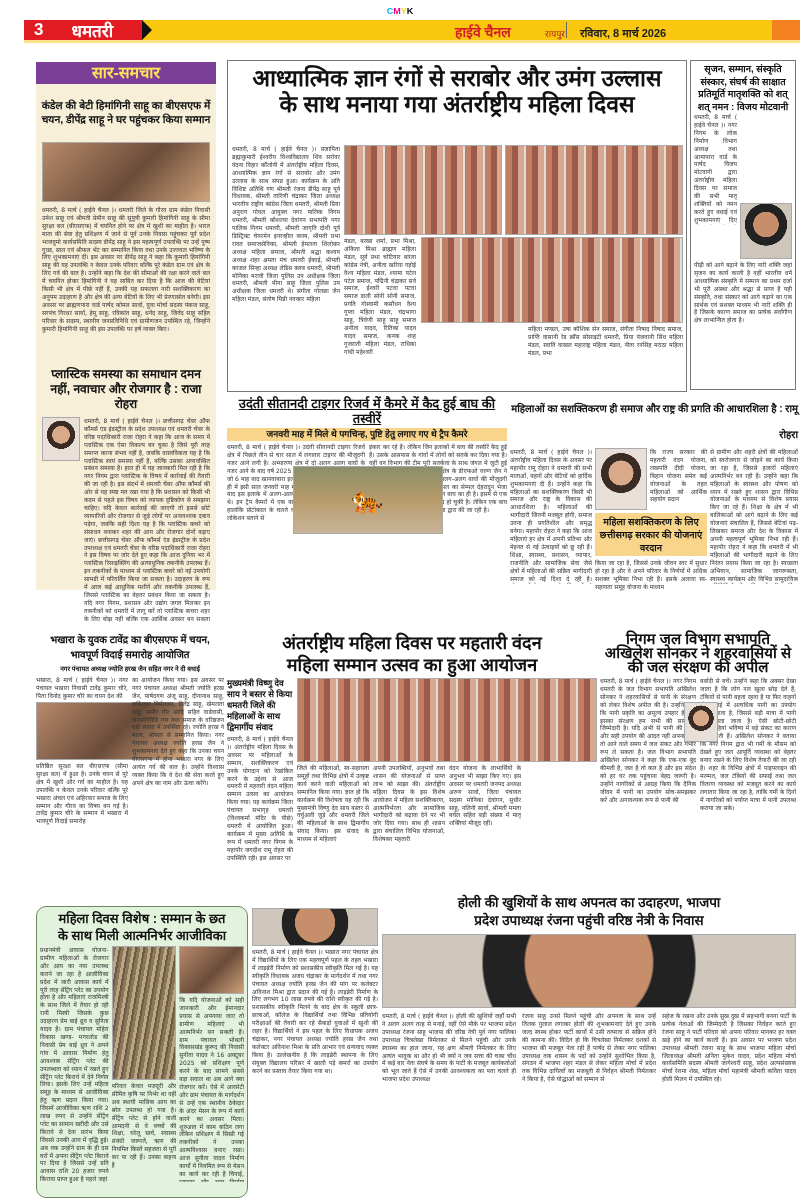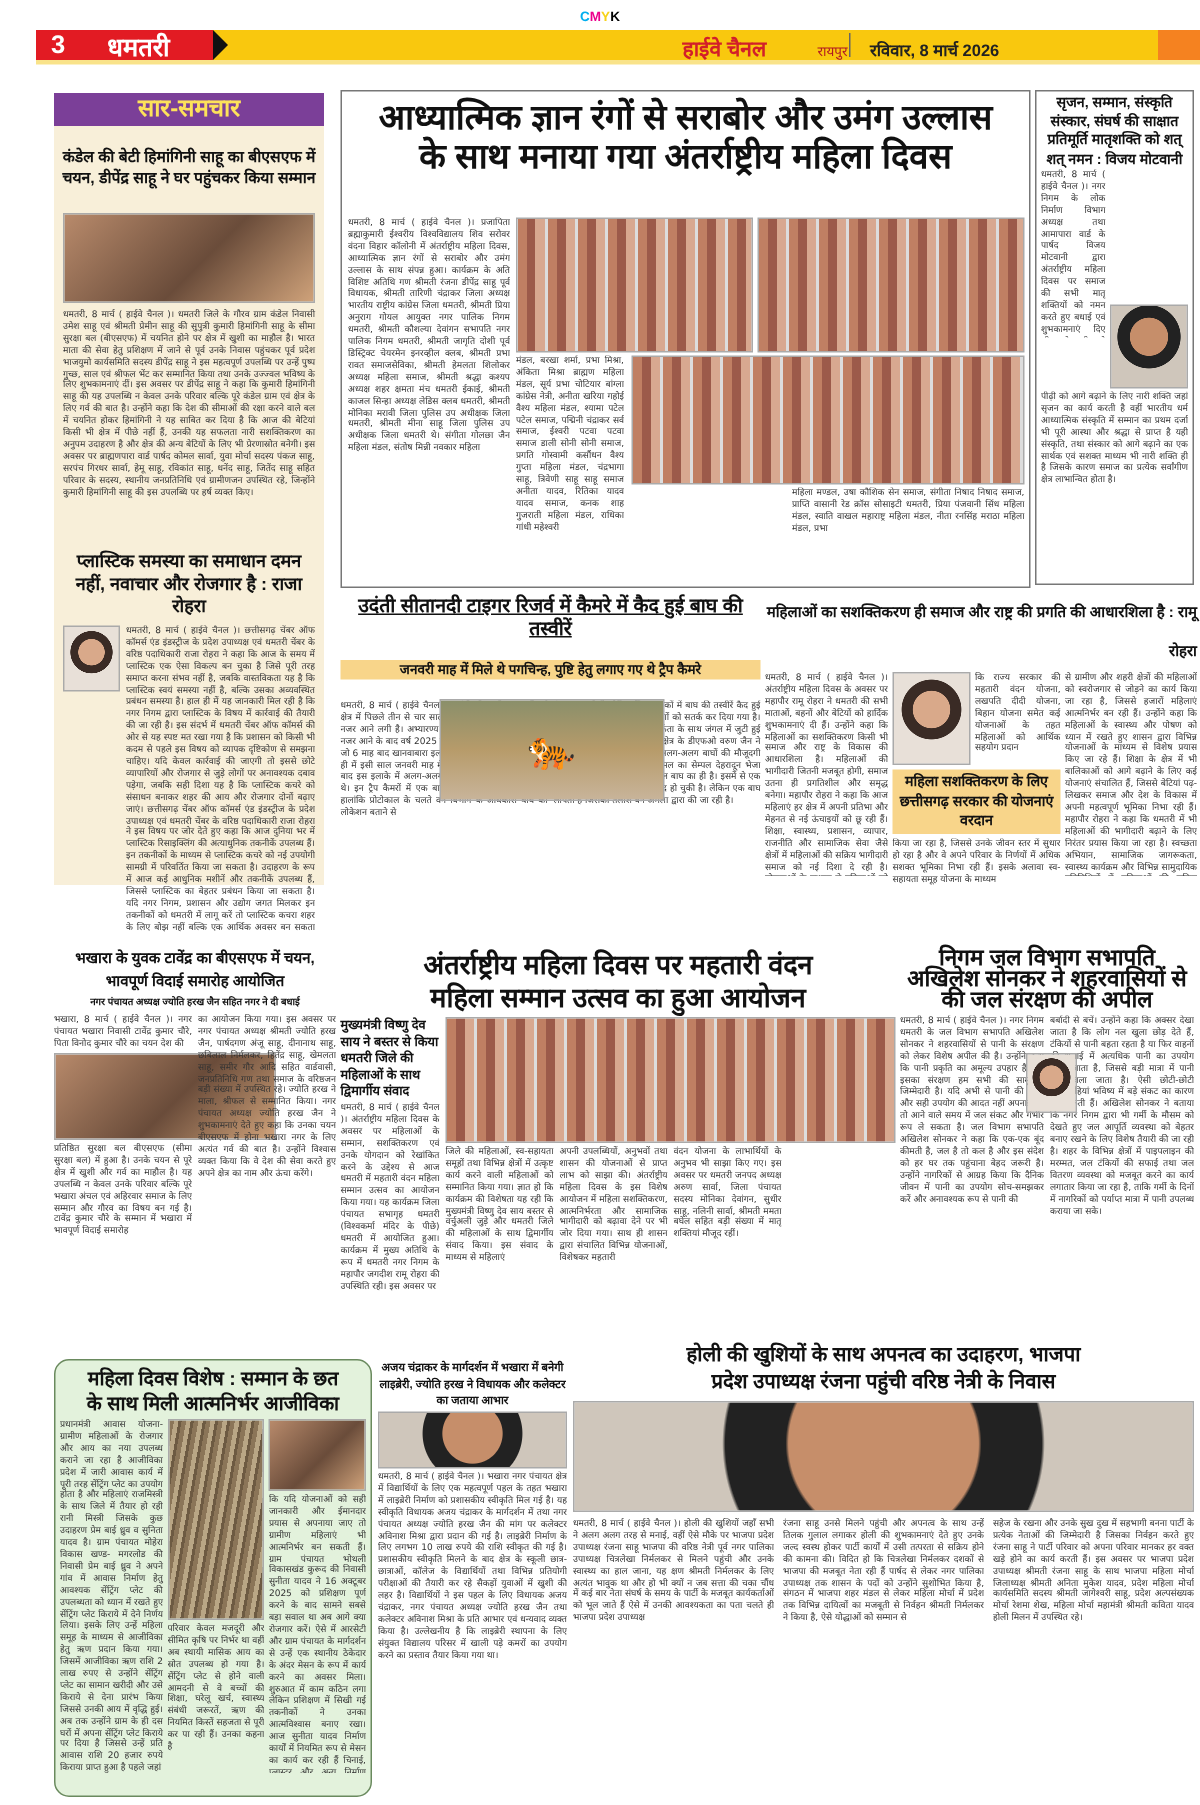--- a/index.html
+++ b/index.html
@@ -76,21 +76,21 @@
 
 <div class="abs box" style="top:60px;left:690px;width:106px;height:330px;padding:2px 3px;">
   <div class="hd" style="font-size:9.5px;line-height:12.5px;">सृजन, सम्मान, संस्कृति संस्कार, संघर्ष की साक्षात प्रतिमूर्ति मातृशक्ति को शत् शत् नमन : विजय मोटवानी</div>
   <div class="photo portrait2" style="float:right;width:52px;height:56px;margin:90px 0 2px 3px;"></div>
   <div class="txt" style="height:112px;">धमतरी, 8 मार्च ( हाईवे चैनल )। नगर निगम के लोक निर्माण विभाग अध्यक्ष तथा आमापारा वार्ड के पार्षद विजय मोटवानी द्वारा अंतर्राष्ट्रीय महिला दिवस पर समाज की सभी मातृ शक्तियों को नमन करते हुए बधाई एवं शुभकामनाएं दिए श्री मोटवानी ने अपने संदेश में कहा है कि समग्र मानव समाज की</div>
   <div class="txt" style="clear:both;height:100px;margin-top:2px;">पीढ़ी को आगे बढ़ाने के लिए नारी शक्ति जहां सृजन का कार्य करती है वहीं भारतीय धर्म आध्यात्मिक संस्कृति में सम्मान का प्रथम दर्जा भी पूरी आस्था और श्रद्धा से प्राप्त है यही संस्कृति, तथा संस्कार को आगे बढ़ाने का एक सार्थक एवं सशक्त माध्यम भी नारी शक्ति ही है जिसके कारण समाज का प्रत्येक सर्वांगीण क्षेत्र लाभान्वित होता है।</div>
 </div>
 
 <div class="abs" style="top:396px;left:227px;width:280px;height:166px;">
   <div class="hd" style="font-size:13px;line-height:15px;text-decoration:underline;">उदंती सीतानदी टाइगर रिजर्व में कैमरे में कैद हुई बाघ की तस्वीरें</div>
-  <div class="orange-band hd" style="font-size:9px;line-height:13px;margin:14px 0;">जनवरी माह में मिले थे पगचिन्ह, पुष्टि हेतु लगाए गए थे ट्रैप कैमरे</div>
+  <div class="orange-band hd" style="font-size:9px;line-height:13px;margin:2px 0;">जनवरी माह में मिले थे पगचिन्ह, पुष्टि हेतु लगाए गए थे ट्रैप कैमरे</div>
   <div style="display:flex;gap:4px;">
     <div style="width:138px;">
       <div class="txt" style="height:120px;">धमतरी, 8 मार्च ( हाईवे चैनल )। उदंती सीतानदी टाइगर रिजर्व क्षेत्र में पिछले तीन से चार साल में लगातार टाइगर की मौजूदगी नजर आने लगी है। अभ्यारण्य क्षेत्र में दो अलग अलग बाघों के नजर आने के बाद वर्ष 2025 में तीसरा बाघ यहां नजर आया था जो 6 माह बाद खानवाबारा इलाके में चला गया। इसके बाद हाल ही में इसी साल जनवरी माह में एक बाघ के पगचिन्ह मिलने के बाद इस इलाके में अलग-अलग जगहों पर ट्रैप कैमरे लगाए गए थे। इन ट्रैप कैमरों में एक बाघ की ताजा तस्वीरें कैद हुई हैं। हालांकि प्रोटोकाल के चलते वन विभाग के अधिकारी बाघ का लोकेशन बताने से</div>
     </div>
     <div style="width:138px;">
       <div class="txt" style="height:120px;">इंकार कर रहे हैं। लेकिन जिन इलाकों में बाघ की तस्वीरें कैद हुई हैं। उसके आसपास के गांवों में लोगों को सतर्क कर दिया गया है। वहीं वन विभाग की टीम पूरी सतर्कता के साथ जंगल में जुटी हुई है। उदंती सीतानदी टाइगर रिजर्व क्षेत्र के डीएफओ वरुण जैन ने बताया कि अभ्यारण्य क्षेत्र में दो अलग-अलग बाघों की मौजूदगी का पता चला था। उन बाघों के मल का सेम्पल देहरादून भेजा गया था। जिससे पुष्टि हुई है कि मल बाघ का ही है। इसमें से एक बाघ की तस्वीर तो ट्रैप कैमरे में कैद हो चुकी है। लेकिन एक बाघ लापता है जिसकी तलाश वन अमला द्वारा की जा रही है।</div>
     </div>
   </div>
   <div class="photo tiger" style="position:absolute;top:70px;left:66px;width:150px;height:68px;">
     <span class="tigerglyph">🐅</span>
@@ -163,21 +163,20 @@
       <div class="txt" style="height:100px;margin-top:2px;">परिवार केवल मजदूरी और सीमित कृषि पर निर्भर था वहीं अब स्थायी मासिक आय का स्रोत उपलब्ध हो गया है। सेंट्रिंग प्लेट से होने वाली आमदनी से वे बच्चों की शिक्षा, घरेलू खर्च, स्वास्थ्य संबंधी जरूरतें, ऋण की नियमित किस्तें सहजता से पूरी कर पा रही हैं। उनका कहना है</div>
     </div>
     <div style="width:66px;">
       <div class="photo" style="height:48px;"></div>
       <div class="txt" style="height:186px;margin-top:2px;">कि यदि योजनाओं को सही जानकारी और ईमानदार प्रयास से अपनाया जाए तो ग्रामीण महिलाएं भी आत्मनिर्भर बन सकती हैं। ग्राम पंचायत भोथली विकासखंड कुरूद की निवासी सुनीता यादव ने 16 अक्टूबर 2025 को प्रशिक्षण पूर्ण करने के बाद सामने सबसे बड़ा सवाल था अब आगे क्या रोजगार करें। ऐसे में आरसेटी और ग्राम पंचायत के मार्गदर्शन से उन्हें एक स्थानीय ठेकेदार के अंदर मेसन के रूप में कार्य करने का अवसर मिला। शुरुआत में काम कठिन लगा लेकिन प्रशिक्षण में सिखी गई तकनीकों ने उनका आत्मविश्वास बनाए रखा। आज सुनीता यादव निर्माण कार्यों में नियमित रूप से मेसन का कार्य कर रही हैं चिनाई, प्लास्टर और अन्य निर्माण गतिविधियों में उनकी भागीदारी सराहनीय है। ठेकेदार भी उनके मेसन का कार्य शुरू करने के बाद सुनीता यादव की आर्थिक स्थिति में उल्लेखनीय सुधार हुआ है।</div>
     </div>
   </div>
 </div>
 
 <div class="abs" style="top:906px;left:252px;width:126px;height:292px;">
-  <div class="hd" style="font-size:7.5px;line-height:11px;">अजय चंद्राकर के मार्गदर्शन में भखारा में बनेगी लाइब्रेरी, ज्योति हरख ने विधायक और कलेक्टर का जताया आभार</div>
   <div class="photo portrait2" style="height:38px;margin:2px 0;"></div>
   <div class="txt" style="height:200px;">धमतरी, 8 मार्च ( हाईवे चैनल )। भखारा नगर पंचायत क्षेत्र में विद्यार्थियों के लिए एक महत्वपूर्ण पहल के तहत भखारा में लाइब्रेरी निर्माण को प्रशासकीय स्वीकृति मिल गई है। यह स्वीकृति विधायक अजय चंद्राकर के मार्गदर्शन में तथा नगर पंचायत अध्यक्ष ज्योति हरख जैन की मांग पर कलेक्टर अविनाश मिश्रा द्वारा प्रदान की गई है। लाइब्रेरी निर्माण के लिए लगभग 10 लाख रुपये की राशि स्वीकृत की गई है। प्रशासकीय स्वीकृति मिलने के बाद क्षेत्र के स्कूली छात्र-छात्राओं, कॉलेज के विद्यार्थियों तथा विभिन्न प्रतियोगी परीक्षाओं की तैयारी कर रहे सैकड़ों युवाओं में खुशी की लहर है। विद्यार्थियों ने इस पहल के लिए विधायक अजय चंद्राकर, नगर पंचायत अध्यक्ष ज्योति हरख जैन तथा कलेक्टर अविनाश मिश्रा के प्रति आभार एवं धन्यवाद व्यक्त किया है। उल्लेखनीय है कि लाइब्रेरी स्थापना के लिए संयुक्त विद्यालय परिसर में खाली पड़े कमरों का उपयोग करने का प्रस्ताव तैयार किया गया था।</div>
 </div>
 
 <div class="abs" style="top:894px;left:382px;width:414px;height:292px;">
   <div class="hd" style="font-size:13.5px;line-height:18px;">होली की खुशियों के साथ अपनत्व का उदाहरण, भाजपा</div>
   <div class="hd" style="font-size:13.5px;line-height:18px;">प्रदेश उपाध्यक्ष रंजना पहुंची वरिष्ठ नेत्री के निवास</div>
   <div class="photo portrait2" style="height:74px;margin:4px 0;"></div>
   <div style="display:flex;gap:6px;">
     <div class="txt" style="width:134px;height:150px;">धमतरी, 8 मार्च ( हाईवे चैनल )। होली की खुशियों जहाँ सभी ने अलग अलग तरह से मनाई, वहीं ऐसे मौके पर भाजपा प्रदेश उपाध्यक्ष रंजना साहू भाजपा की वरिष्ठ नेत्री पूर्व नगर पालिका उपाध्यक्ष चित्रलेखा निर्मलकर से मिलने पहुंची और उनके स्वास्थ्य का हाल जाना, यह क्षण श्रीमती निर्मलकर के लिए अत्यंत भावुक था और हो भी क्यों न जब सत्ता की चका चौंध में कई बार नेता संघर्ष के समय के पार्टी के मजबूत कार्यकर्ताओं को भूल जाते हैं ऐसे में उनकी आवश्यकता का पता चलते ही भाजपा प्रदेश उपाध्यक्ष</div>

